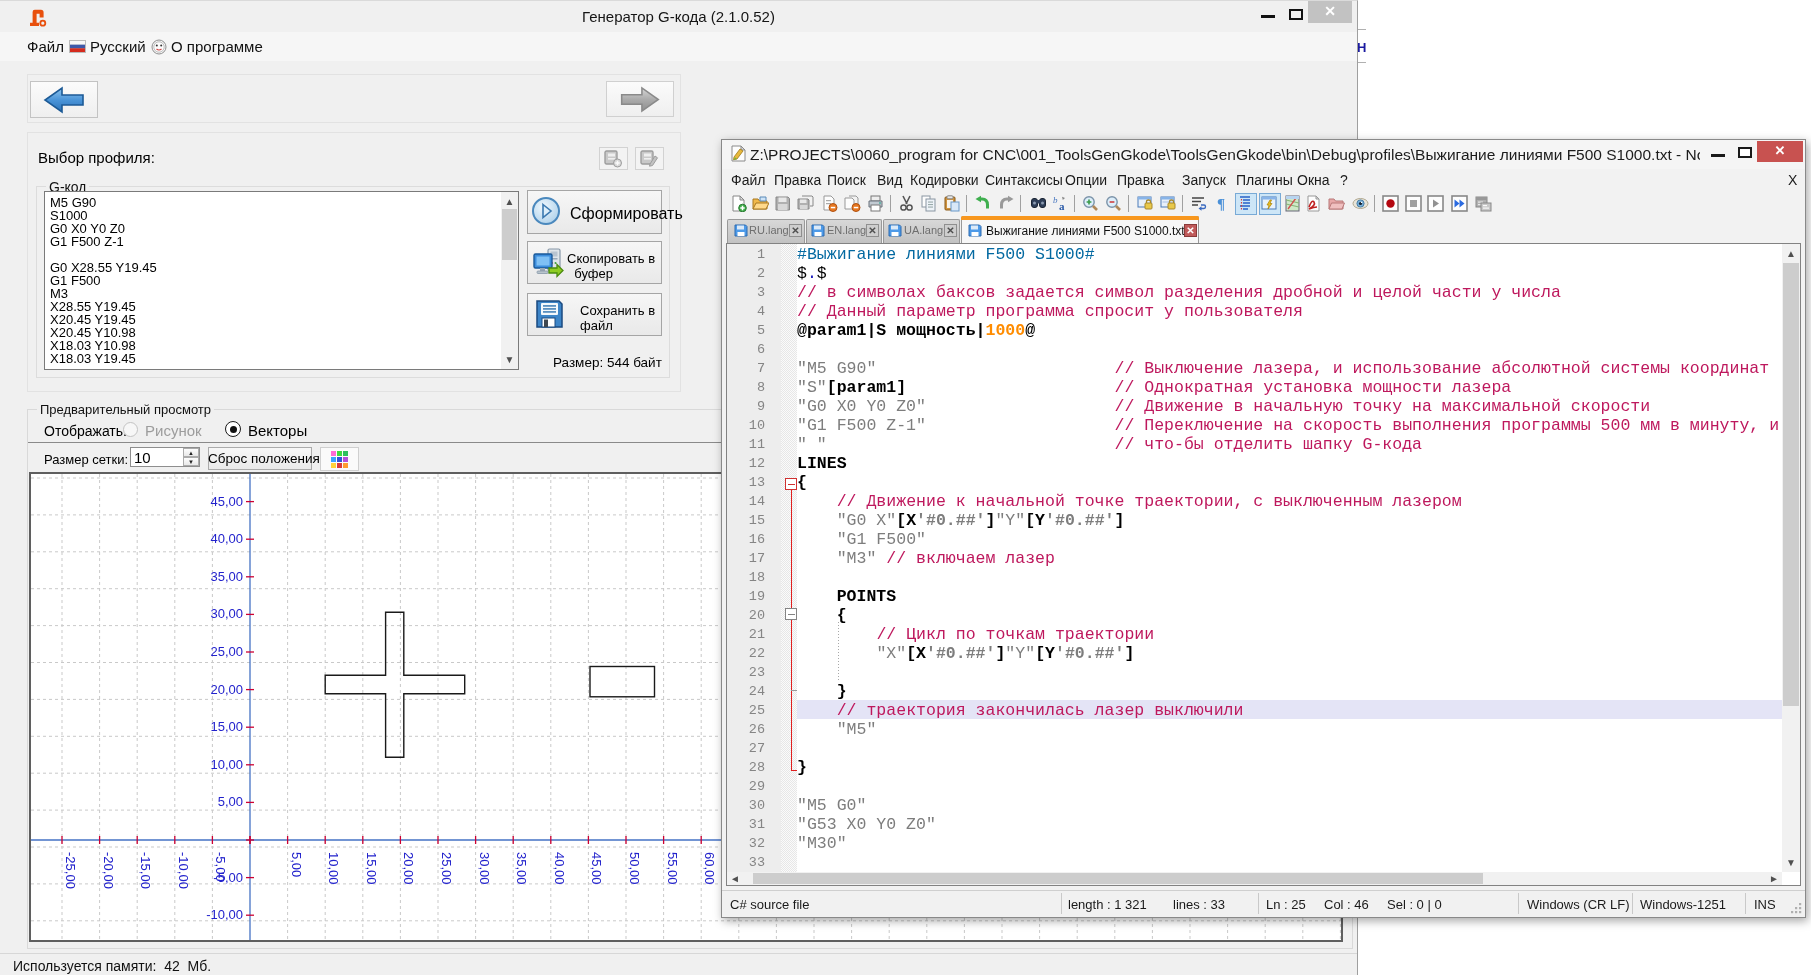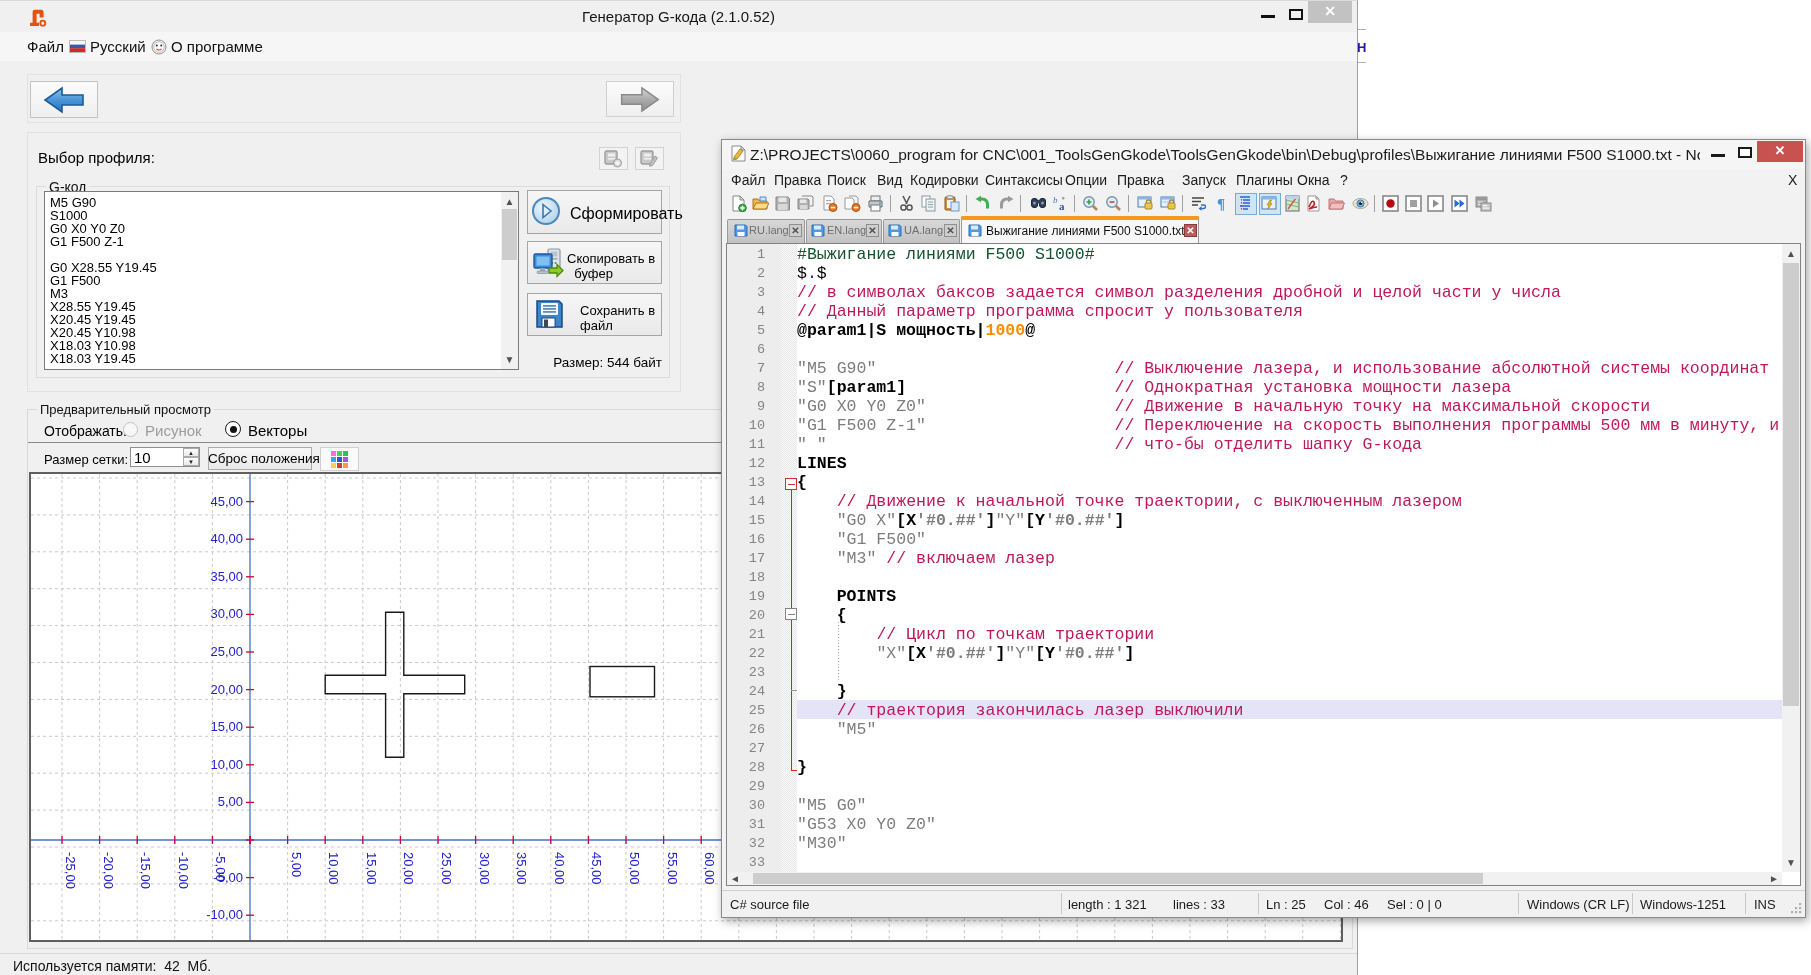--- a/index.html
+++ b/index.html
@@ -37,21 +37,21 @@
 .tab.act{top:76px;height:27px;background:#f7f7f7;color:#111;font-size:12px}
 .tab .fd{position:absolute;top:4px;width:14px;height:13px}
 .tab.act .fd{top:7px}
 .tx2{position:absolute;white-space:nowrap}
 .xbox{position:absolute;width:13px;height:13px;border:1px solid #8f8f8f;background:#cecece;color:#4f4f4f;font-size:10px;line-height:11px;text-align:center;font-weight:bold}
 #edframe{position:absolute;left:4px;top:103px;width:1075px;height:643px;border:1px solid #828282;background:#fff}
 #gutter{position:absolute;left:0px;top:0px;width:54px;height:628px;background:#ededed;color:#858585;font-family:"Liberation Mono",monospace;font-size:13.5px;line-height:19px;text-align:right;padding-right:16px;padding-top:1px}
 #foldm{position:absolute;left:54px;top:0;width:16px;height:628px;background:#fbfbfb;background-image:conic-gradient(#e7e7e7 25%,transparent 25% 50%,#e7e7e7 50% 75%,transparent 75%);background-size:2px 2px}
 #code{position:absolute;left:70px;top:0px;width:989px;height:628px;background:#fff;font-family:"Liberation Mono",monospace;font-size:16.55px;line-height:19px;white-space:pre;color:#000;overflow:hidden;padding-top:1px;z-index:0}
 #code .hl{position:absolute;left:0;top:456px;width:985px;height:19px;background:#e4e4f6;z-index:-1}
-.c{color:#be185d}.s{color:#7d7d7d}.m{color:#14532d}.o{color:#ff8c00;font-weight:bold}
+.c{color:#be185d}.s{color:#7d7d7d}.m{color:#0369a1}.o{color:#ff8c00;font-weight:bold}
 .b{font-weight:bold}.gb{color:#7d7d7d;font-weight:bold}
 #npstatus{position:absolute;left:0;top:750px;width:1083px;height:27px;background:#f1f1f1;border-top:1px solid #cfcfcf;font-size:13px;color:#1a1a1a}
 #npstatus span{position:absolute;top:6px;white-space:nowrap}
 #npstatus i{position:absolute;top:2px;width:1px;height:21px;background:#c9c9c9;font-style:normal}
 </style></head>
 <body>
 <div class="a" style="left:1357px;top:40px;width:12px;height:14px;font-size:13px;font-weight:bold;color:#1a1aa0">H</div>
 <div class="a" style="left:1358px;top:29px;width:8px;height:1px;background:#b0b0b0"></div>
 <div class="a" style="left:1358px;top:62px;width:8px;height:1px;background:#b0b0b0"></div>
 <div id="mw">
@@ -174,21 +174,21 @@
 <svg class="a" style="left:533px;top:297px" width="32" height="32" viewBox="0 0 32 32">
       <path d="M4 3 L26 3 L29 6 L29 29 L4 29 Z" fill="#3d85c8" stroke="#1a4a80" stroke-width="1.5"></path>
       <rect x="8" y="5" width="17" height="12" rx="1" fill="#f4f8fb"></rect>
       <rect x="10" y="7" width="13" height="1.8" fill="#5a90c0"></rect>
       <rect x="10" y="10" width="13" height="1.8" fill="#5a90c0"></rect>
       <rect x="10" y="13" width="13" height="1.8" fill="#5a90c0"></rect>
       <rect x="9" y="20" width="13" height="9" fill="#ffffff" stroke="#1a4a80"></rect>
       <rect x="11" y="21.5" width="4" height="7.5" fill="#404850"></rect>
     </svg>
 <div class="a" style="left:580px;top:302px;font-size:13px;line-height:15px">Сохранить в<br>файл</div>
-<div class="a" style="left:527px;top:354px;width:135px;text-align:right;font-size:13.5px">Размер: 544 байт</div>
+<div class="a" style="left:553px;top:354px;width:135px;text-align:left;font-size:13.5px">Размер: 544 байт</div>
 <div class="gbox" style="left:27px;top:408px;width:1326px;height:540px;border-color:#d9d9d9">
       <span class="lbl" style="font-size:13px;top:-8px">Предварительный просмотр</span>
     </div>
 <div class="a" style="left:44px;top:422px;font-size:14px">Отображать:</div>
 <div class="a" style="left:123px;top:421px;width:15px;height:15px;border:1px solid #c3c3c3;border-radius:50%;background:#f7f7f7"></div>
 <div class="a" style="left:145px;top:421px;font-size:15px;color:#9c9c9c">Рисунок</div>
 <div class="a" style="left:225px;top:420px;width:16px;height:16px;border:1.5px solid #1a1a1a;border-radius:50%;background:#fff"></div>
 <div class="a" style="left:229.5px;top:424.5px;width:7px;height:7px;border-radius:50%;background:#111"></div>
 <div class="a" style="left:248px;top:421px;font-size:15px">Векторы</div>
 <div class="a" style="left:28px;top:441px;width:1324px;height:1px;background:#8a8a8a"></div>

